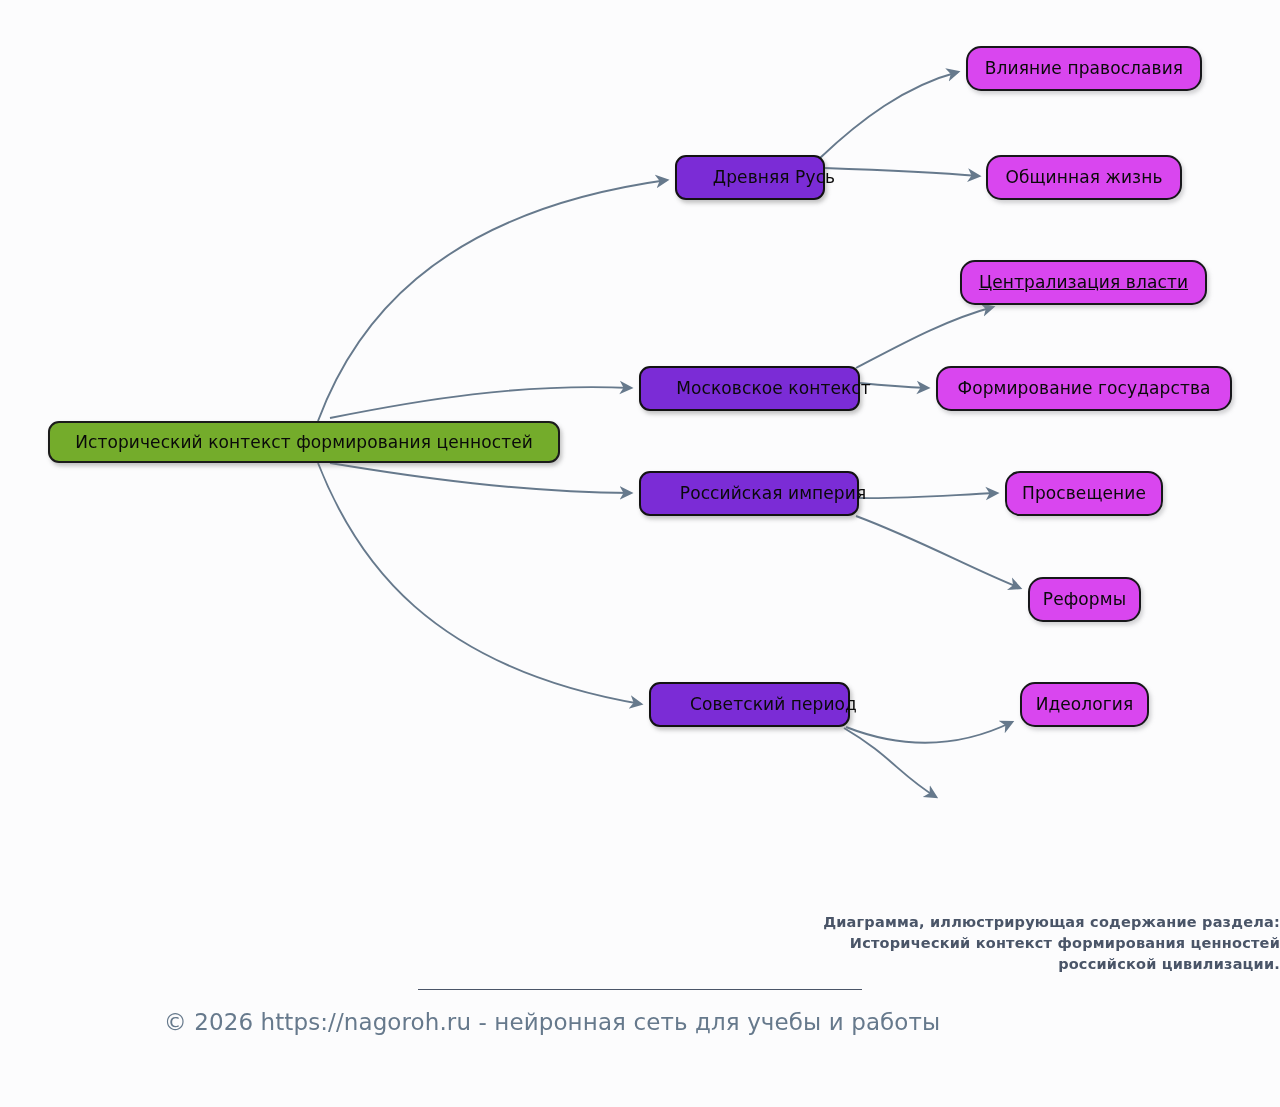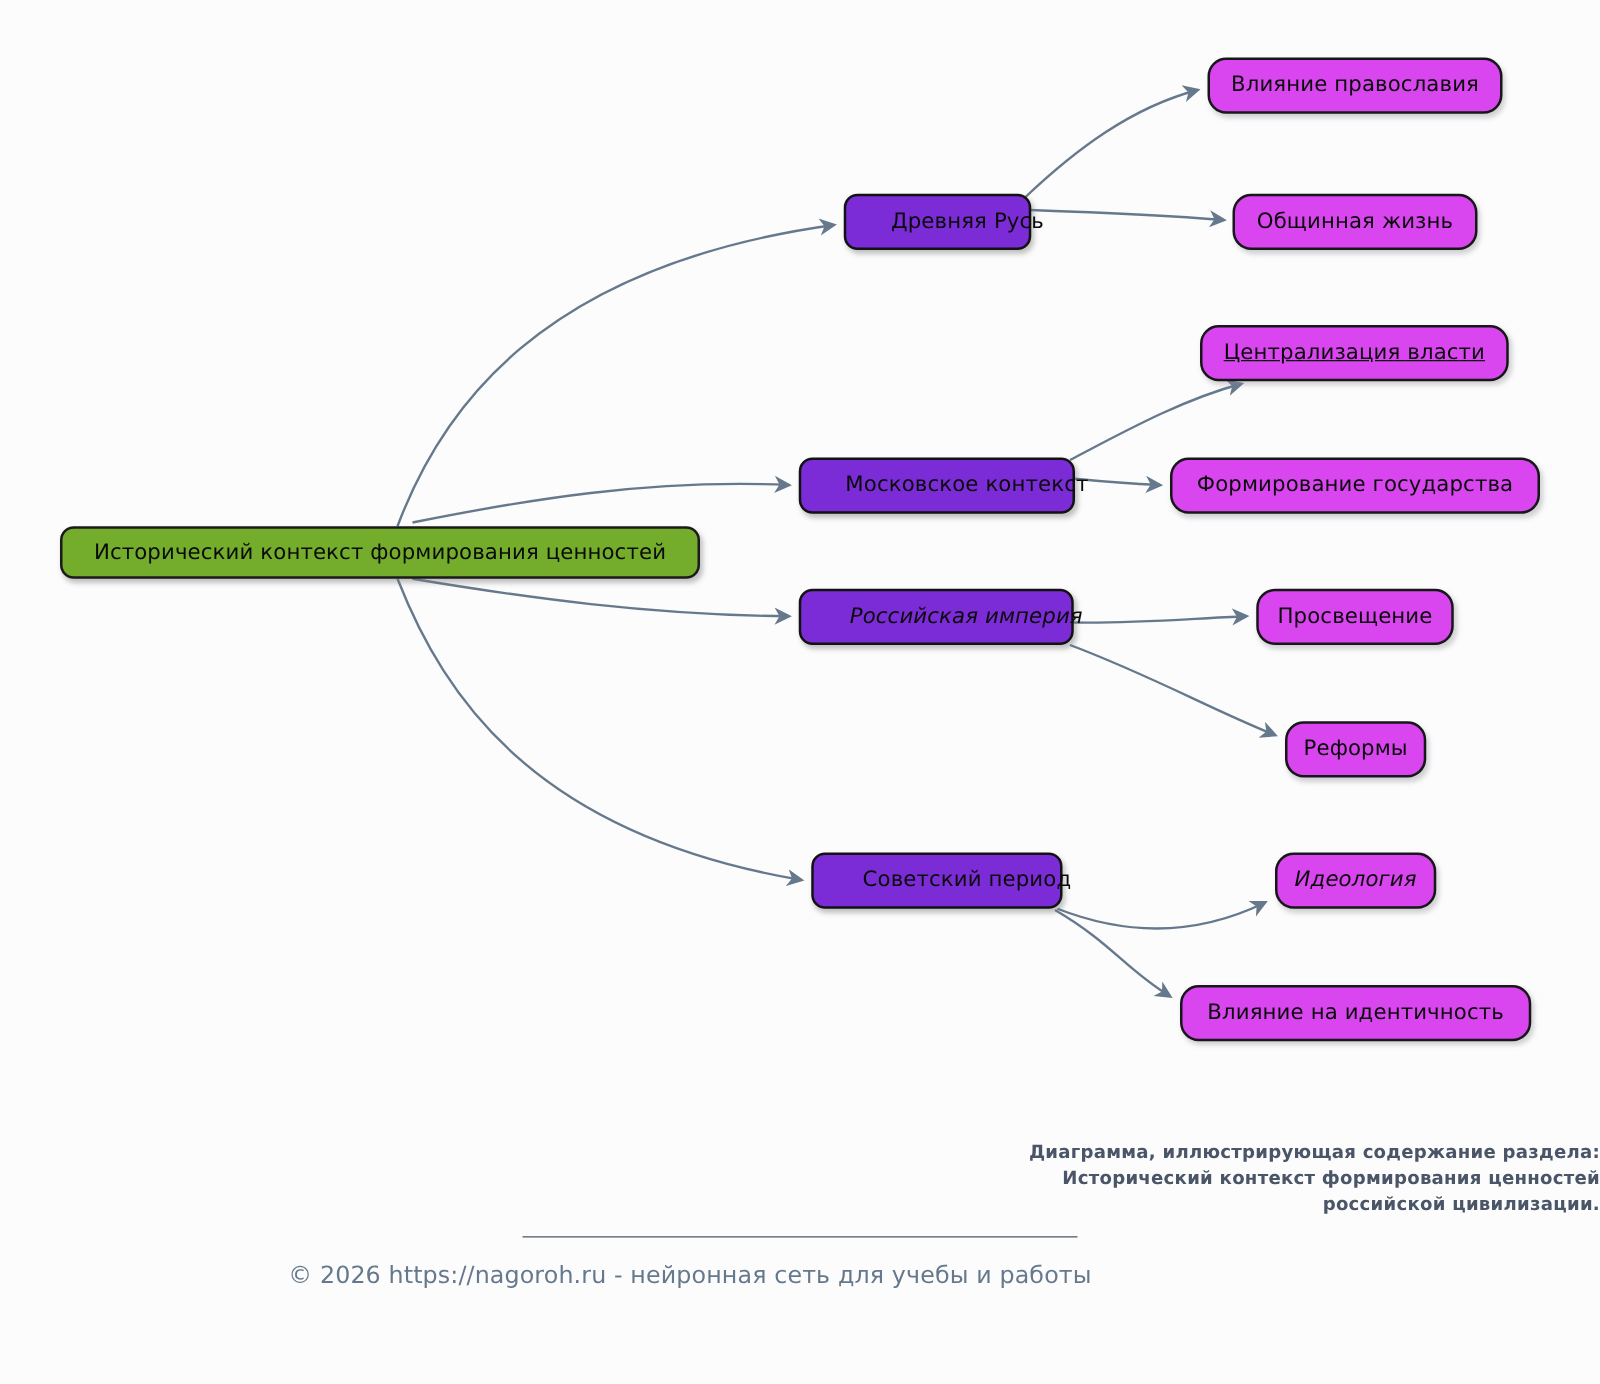--- a/index.html
+++ b/index.html
@@ -80,21 +80,21 @@
     margin: 14px auto 0 auto;
     border-top: 1.6px solid #4a5568;
   }
   .copyright {
     position: absolute;
     left: 0;
     top: 1009px;
     width: 1104px;
     text-align: center;
     font-family: "DejaVu Sans", "Liberation Sans", sans-serif;
-    font-size: 19px;
+    font-size: 23px;
     color: #66798c;
     letter-spacing: 0.1px;
   }
 </style>
 </head>
 <body>
 
 <div id="canvas">
 
   <svg id="edge-layer" viewBox="0 0 1280 1107" xmlns="http://www.w3.org/2000/svg">
@@ -140,38 +140,35 @@
   <div class="node node-branch" style="left:639px; top:366px; width:221px; height:45px;">
     <span>Московское контекст</span>
   </div>
   <div class="node node-leaf" style="left:960px; top:260px; width:247px; height:45px;text-decoration:underline;">
     <span>Централизация власти</span>
   </div>
   <div class="node node-leaf" style="left:936px; top:366px; width:296px; height:45px;">
     <span>Формирование государства</span>
   </div>
 
-  <div class="node node-branch" style="left:639px; top:471px; width:220px; height:45px;font-style:italic;">
+  <div class="node node-branch" style="left:639px; top:471px; width:220px; height:45px;">
     <span>Российская империя</span>
   </div>
   <div class="node node-leaf" style="left:1005px; top:471px; width:158px; height:45px;">
     <span>Просвещение</span>
   </div>
   <div class="node node-leaf" style="left:1028px; top:577px; width:113px; height:45px;">
     <span>Реформы</span>
   </div>
 
   <div class="node node-branch" style="left:649px; top:682px; width:201px; height:45px;">
     <span>Советский период</span>
   </div>
-  <div class="node node-leaf" style="left:1020px; top:682px; width:129px; height:45px;font-style:italic;">
+  <div class="node node-leaf" style="left:1020px; top:682px; width:129px; height:45px;">
     <span>Идеология</span>
-  </div>
-  <div class="node node-leaf" style="left:944px; top:788px; width:281px; height:45px;">
-    <span>Влияние на идентичность</span>
   </div>
 
   <div class="caption-block">
     <div class="caption-line">Диаграмма, иллюстрирующая содержание раздела:</div>
     <div class="caption-line">Исторический контекст формирования ценностей</div>
     <div class="caption-line">российской цивилизации.</div>
     <div class="caption-divider"></div>
   </div>
 
   <div class="copyright">© 2026 https://nagoroh.ru - нейронная сеть для учебы и работы</div>

